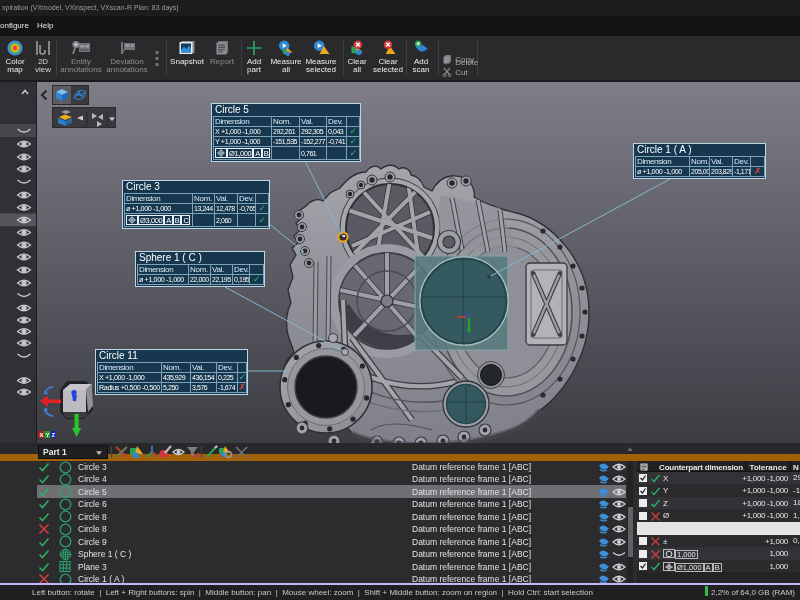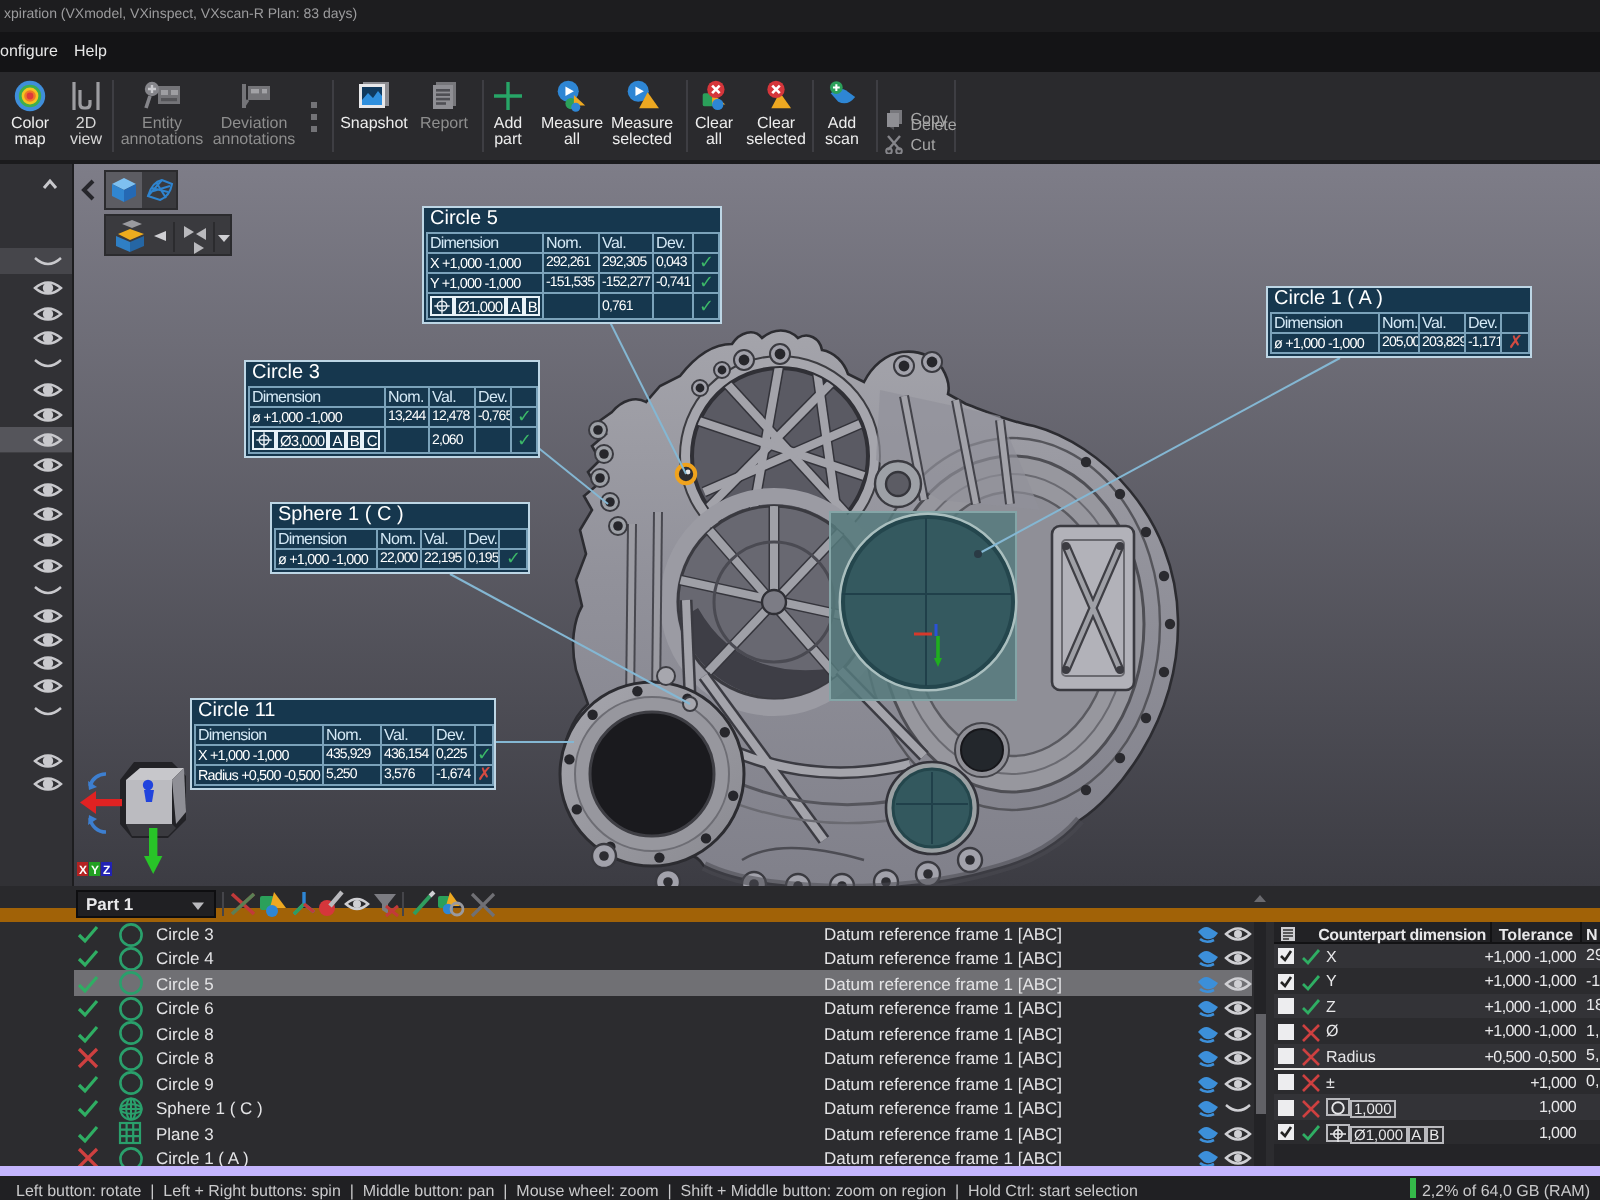--- a/index.html
+++ b/index.html
@@ -32,21 +32,21 @@
 .ann td.bad { color:#d34b42; text-align:center; padding:0; font-size:9px;}
 .gd { display:inline-block; border:1px solid #e8f2f8; padding:0 1px; height:10px; line-height:9px; vertical-align:middle; font-size:7.5px; }
 .gbx { display:inline-block; border:1px solid #b9b9bd; padding:0 1px; height:9px; line-height:8px; font-size:7.5px; }
 
 #panel { left:0; top:443px; width:800px; height:140px; background:#2c2c2f; overflow:hidden; }
 #phead { position:absolute; left:0; top:0; width:800px; height:18px; background:#29292c; border-bottom:7px solid #a16207; }
 .prow { position:absolute; left:37px; width:589px; height:12.45px; font-size:8.5px; color:#e4e4e6; }
 .prow .lbl { position:absolute; left:41px; top:1.5px; }
 .prow .datum { position:absolute; left:375px; top:1.5px; }
 #rtable { position:absolute; left:637px; top:18px; width:163px; height:111px; background:#e5e5e5; }
-#statusbar { left:0; top:583px; width:800px; height:17px; background:#202023; border-top:5px solid #c4b5fd; color:#c9c9cb; font-size:8px; line-height:16px; }
+#statusbar { left:0; top:583px; width:800px; height:17px; background:#202023; border-top:2px solid #c4b5fd; color:#c9c9cb; font-size:8px; line-height:16px;padding-left:24px; }
 </style>
 </head>
 <body>
 <div id="stage">
   <div id="titlebar" class="abs"><span style="margin-left:2px">xpiration (VXmodel, VXinspect, VXscan-R Plan: 83 days)</span></div>
   <div id="menubar" class="abs">
       <span style="left:0px">onfigure</span>
       <span style="left:37px">Help</span>
     </div>
   <div id="toolbar" class="abs">
@@ -956,29 +956,20 @@
 </div>
 <div style="position:absolute;left:0;top:48.3px;width:163px;height:12.6px;background:#2b2b2e;color:#e8e8ea;font-size:8px">
 <span style="position:absolute;left:2px;top:2.5px;width:8px;height:8px;background:#ededef"></span>
 <svg width="11" height="11" viewBox="0 0 11 11" style="position:absolute;left:13px;top:1.5px">
             <path d="M1.5,1.5 L9.5,9.5 M9.5,1.5 L1.5,9.5" stroke="#ce4040" stroke-width="1.3" fill="none"></path>
           </svg>
 <span style="position:absolute;left:26px;top:2px;white-space:nowrap">Ø</span>
 <span style="position:absolute;right:12px;top:2px;letter-spacing:-0.3px">+1,000 -1,000</span>
 <span style="position:absolute;left:156px;top:1.5px">1,</span>
 </div>
-<div style="position:absolute;left:0;top:60.9px;width:163px;height:12.6px;background:#333337;color:#e8e8ea;font-size:8px">
-<span style="position:absolute;left:2px;top:2.5px;width:8px;height:8px;background:#ededef"></span>
-<svg width="11" height="11" viewBox="0 0 11 11" style="position:absolute;left:13px;top:1.5px">
-            <path d="M1.5,1.5 L9.5,9.5 M9.5,1.5 L1.5,9.5" stroke="#ce4040" stroke-width="1.3" fill="none"></path>
-          </svg>
-<span style="position:absolute;left:26px;top:2px;white-space:nowrap">Radius</span>
-<span style="position:absolute;right:12px;top:2px;letter-spacing:-0.3px">+0,500 -0,500</span>
-<span style="position:absolute;left:156px;top:1.5px">5,</span>
-</div>
 <div style="position:absolute;left:0;top:73.5px;width:163px;height:12.6px;background:#2b2b2e;color:#e8e8ea;font-size:8px">
 <span style="position:absolute;left:2px;top:2.5px;width:8px;height:8px;background:#ededef"></span>
 <svg width="11" height="11" viewBox="0 0 11 11" style="position:absolute;left:13px;top:1.5px">
             <path d="M1.5,1.5 L9.5,9.5 M9.5,1.5 L1.5,9.5" stroke="#ce4040" stroke-width="1.3" fill="none"></path>
           </svg>
 <span style="position:absolute;left:26px;top:2px;white-space:nowrap">±</span>
 <span style="position:absolute;right:12px;top:2px;letter-spacing:-0.3px">+1,000</span>
 <span style="position:absolute;left:156px;top:1.5px">0,</span>
 </div>
 <div style="position:absolute;left:0;top:86.1px;width:163px;height:12.6px;background:#333337;color:#e8e8ea;font-size:8px">

